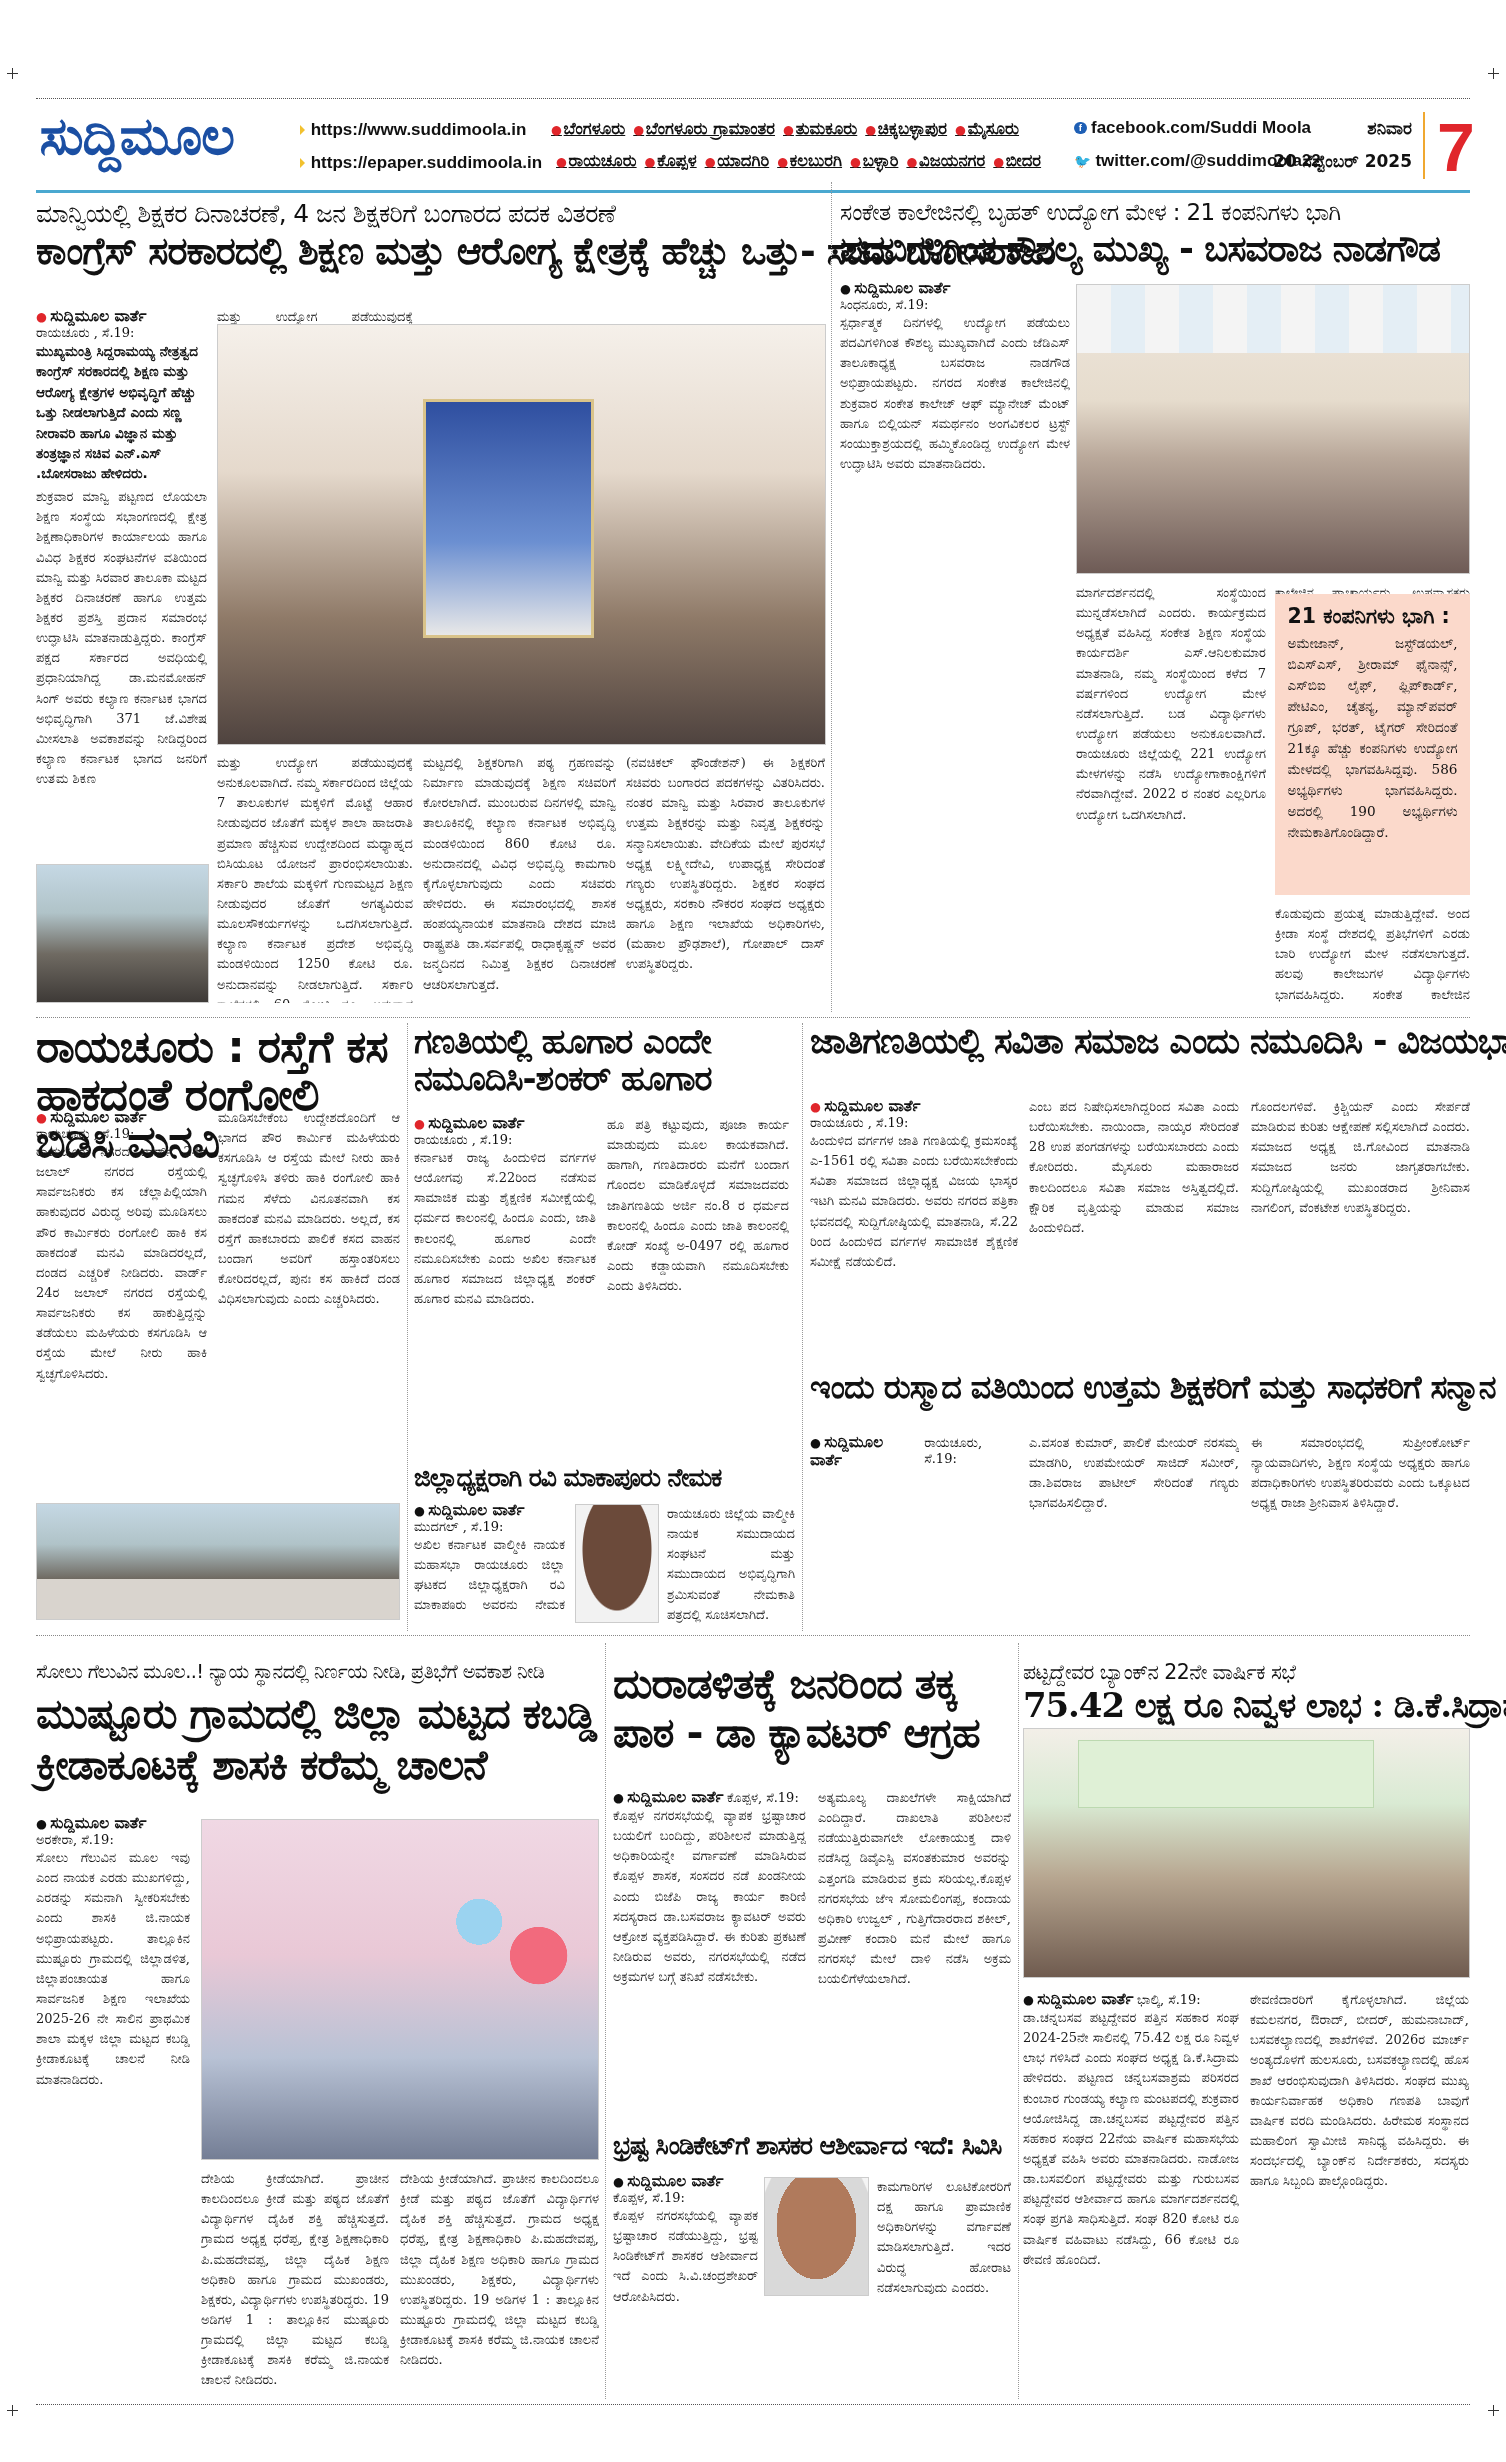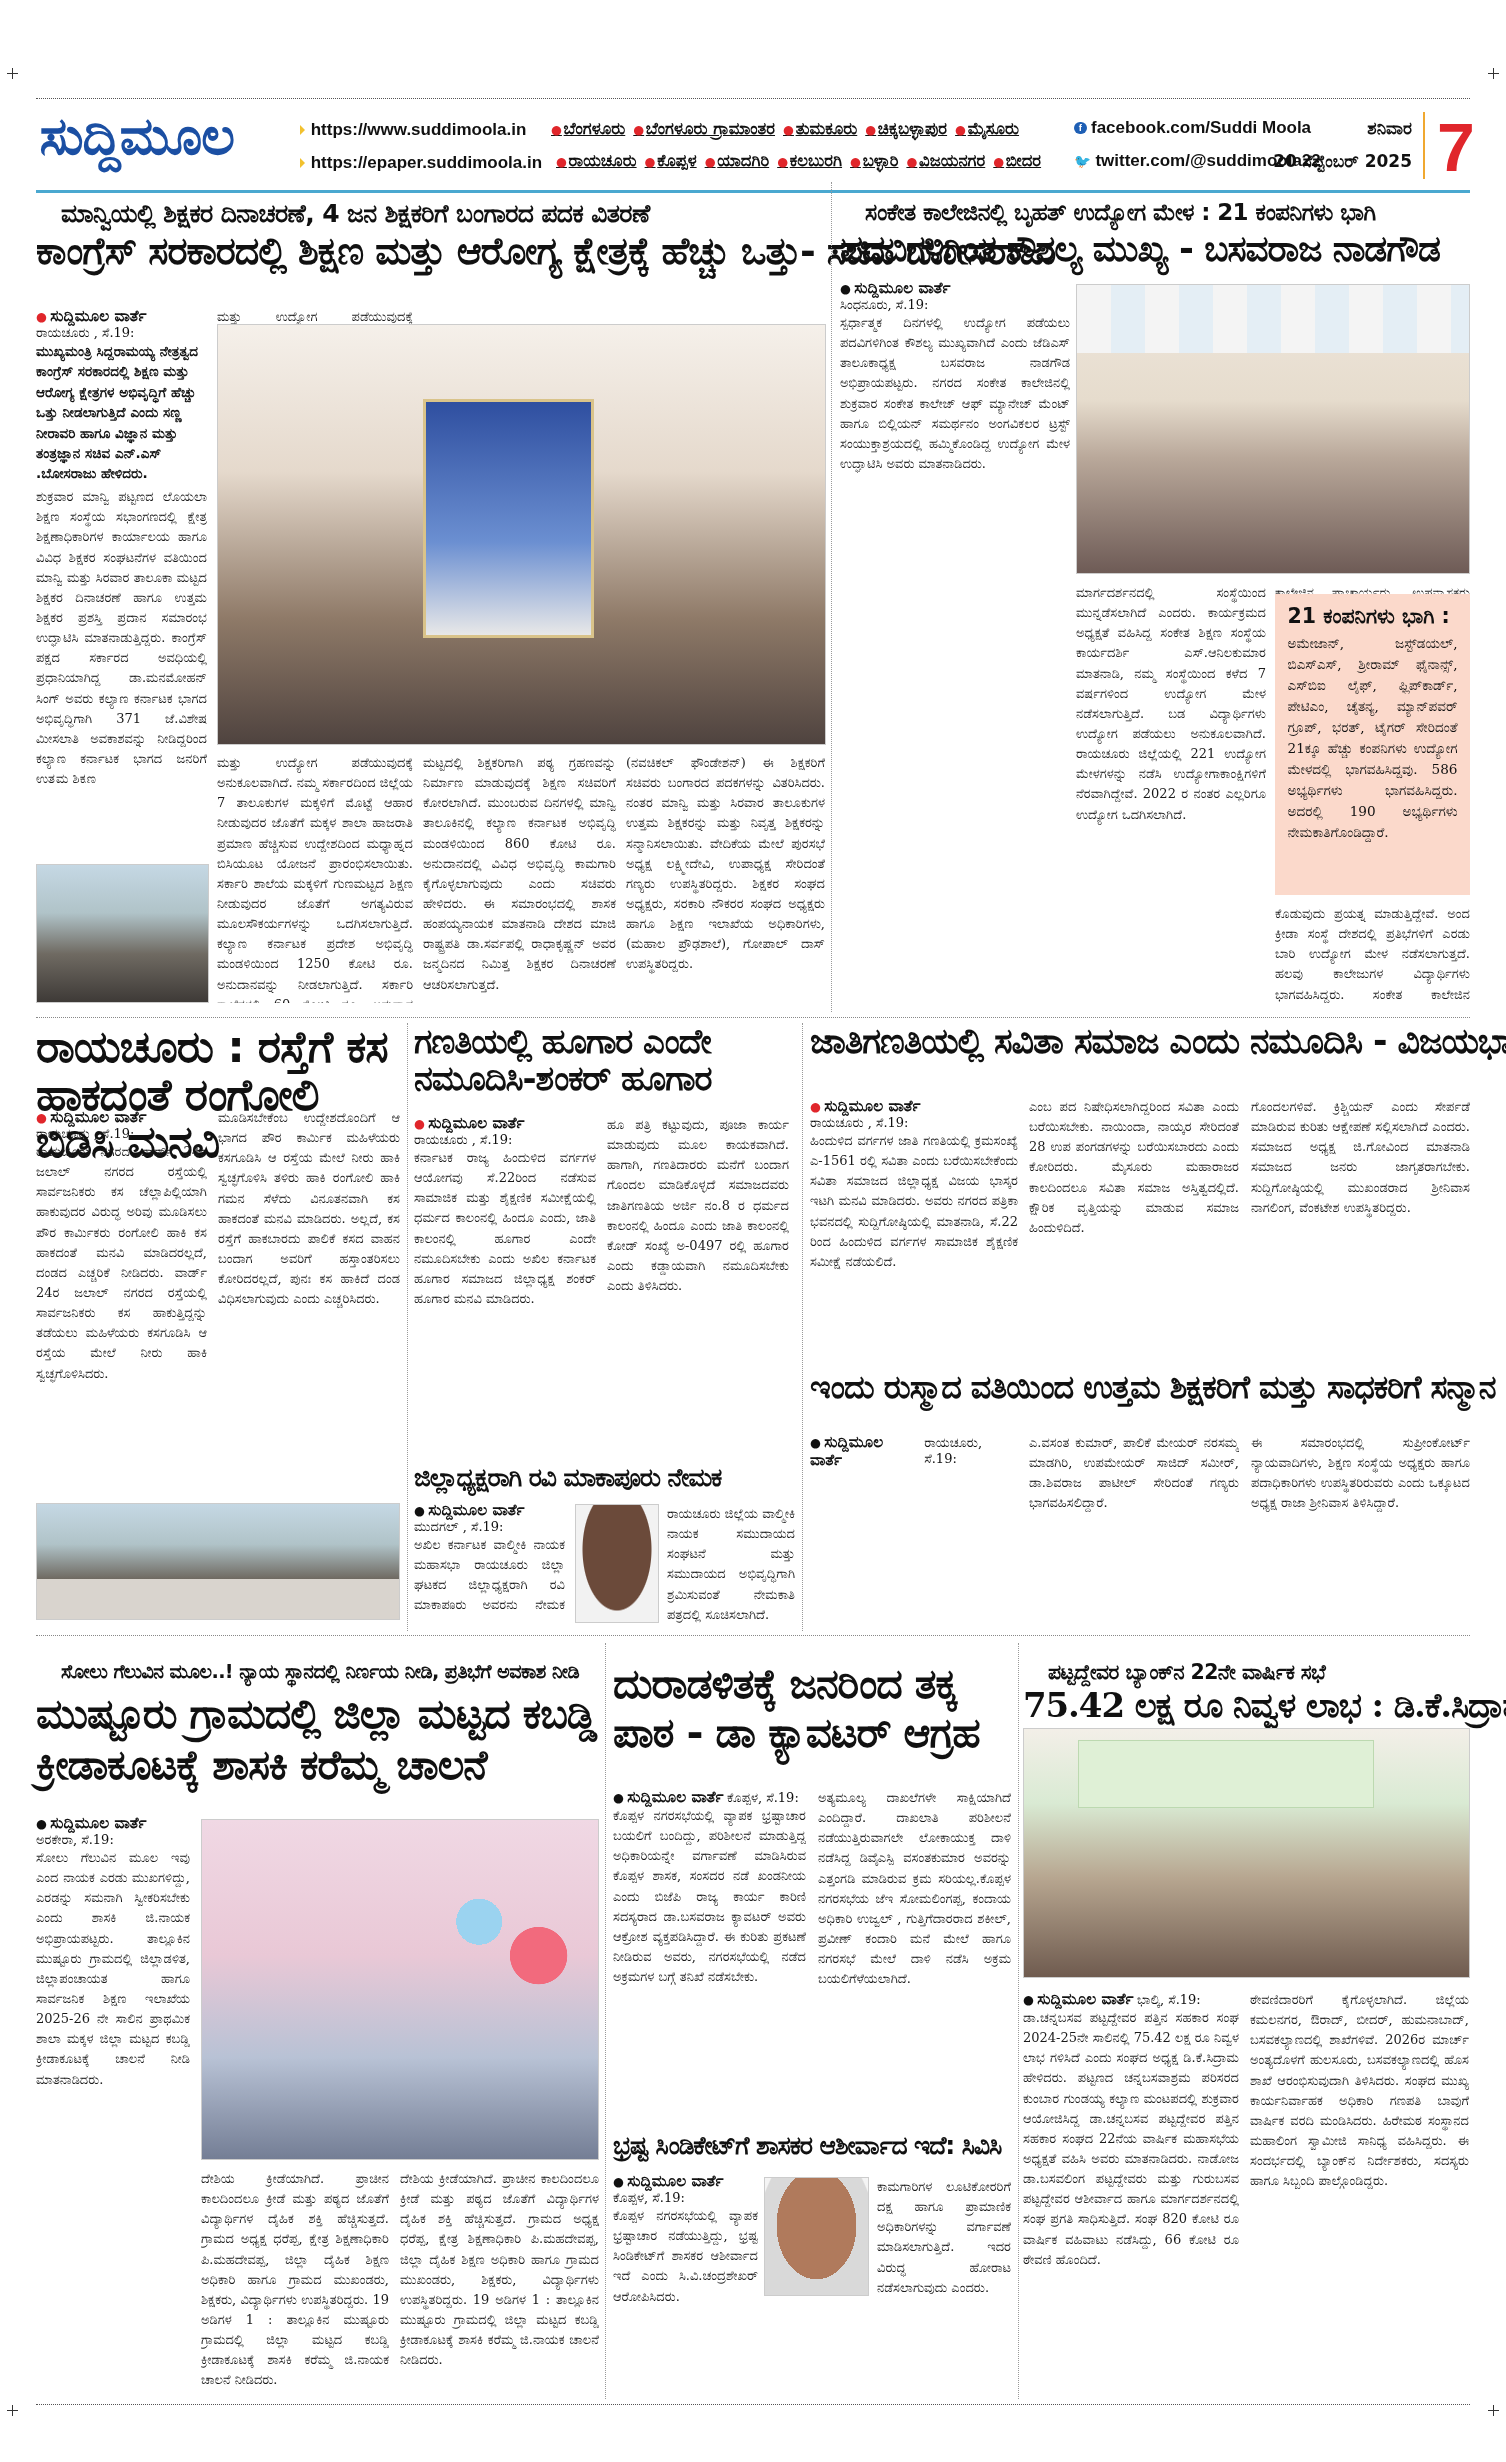--- a/index.html
+++ b/index.html
@@ -20,21 +20,21 @@
   .cities { font-family: "DejaVu Sans", sans-serif; font-weight: 700; font-size: 16.5px; color: #111; white-space: nowrap; }
   .cities .c { margin-right: 8px; text-decoration: underline; }
   .cities .c::before { content: "●"; color: #e0262b; font-size: 12.5px; margin-right: 1.7px; }
   .social { font-family: "Liberation Sans", sans-serif; font-weight: 700; font-size: 17px; display: flex; align-items: center; gap: 4.5px; }
   .fb { display: inline-block; width: 12.5px; height: 12.5px; border-radius: 50%; background: #1e5fb5; color: #fff; font-size: 9.7px; text-align: center; line-height: 12.5px; font-weight: 700; }
   .tw { color: #1da1f2; font-size: 13.6px; }
   .dateline { font-family: "DejaVu Sans", sans-serif; font-weight: 700; font-size: 17px; text-align: right; }
   .pageno { font-family: "Liberation Sans", sans-serif; font-weight: 700; color: #e0262b; font-size: 68px; line-height: 1; }
 
   
-  .kicker { font-family: "DejaVu Sans", sans-serif; font-size: 25px; font-weight: 700; letter-spacing: -0.6px; white-space: nowrap; margin-left: 25px; }
+  .kicker { font-family: "DejaVu Sans", sans-serif; font-size: 25px; font-weight: 400; letter-spacing: -0.6px; white-space: nowrap; }
   .hl { font-family: "DejaVu Sans", sans-serif; font-weight: 900; line-height: 1.08; letter-spacing: -1.1px; }
   .hl-l { font-size: 42px; }
   .hl-m { font-size: 33px; }
   .hl-s { font-size: 26px; }
   .hl-ser { font-family: "DejaVu Serif", serif; }
   .col { flex: 1; font-size: 13px; line-height: 1.55; text-align: justify; color: #1a1a1a; overflow: hidden; }
   .byline { font-family: "DejaVu Sans", sans-serif; font-weight: 900; font-size: 15.4px; }
   .byline::before { content: "●"; color: #e0262b; margin-right: 3.4px; font-size: 12.5px; }
   .byline.black::before { color: #111; }
   .dateloc { font-size: 13px; }

